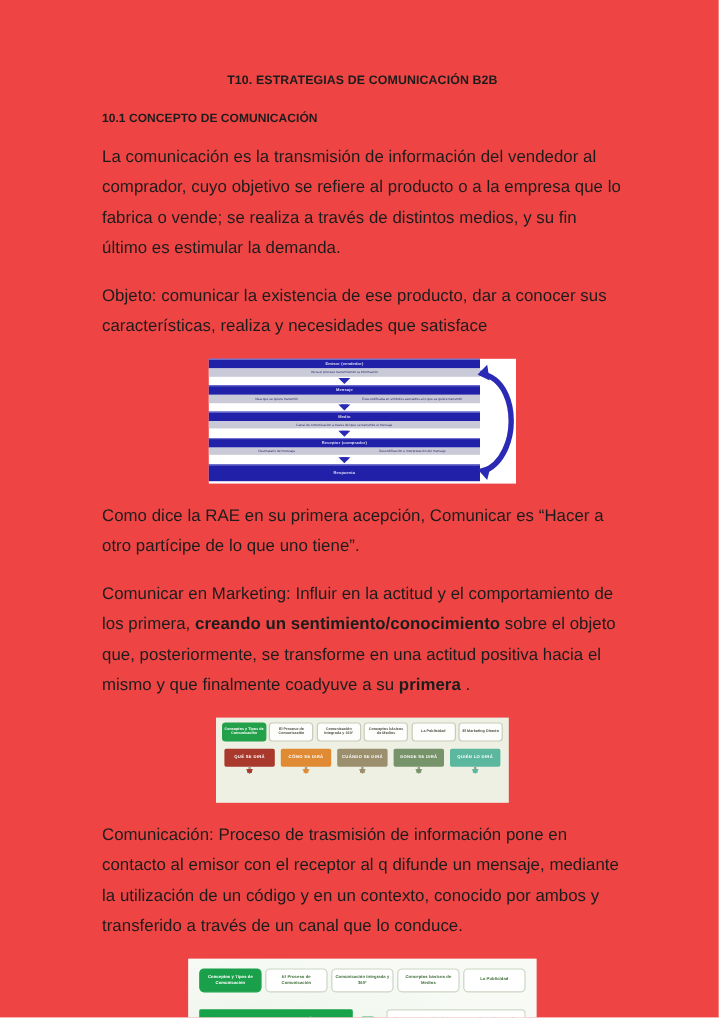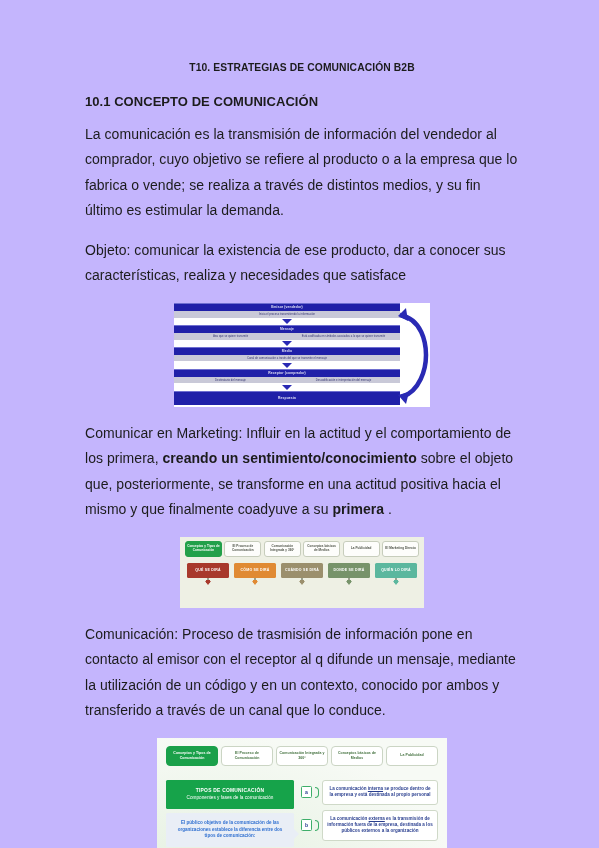--- a/index.html
+++ b/index.html
@@ -2,29 +2,29 @@
 <html><head>
 <meta charset="utf-8">
 <style>
   html,body{margin:0;padding:0;background:#ffffff;}
   body{
     width:599px;height:848px;
     font-family:"Liberation Sans","DejaVu Sans",sans-serif;
     color:#1c1c1c;
     -webkit-font-smoothing:antialiased;
   }
-  .page{position:relative;width:599px;height:848px;overflow:hidden;background:#c4b5fd;}
+  .page{position:relative;width:599px;height:848px;overflow:hidden;background:#ef4444;}
   .content{padding:62px 80px 0 85px;}
 
   .doc-title{
     font-size:10.3px;font-weight:bold;text-align:center;letter-spacing:.1px;
     margin:0 0 21px 0;
   }
   .section-heading{
-    font-size:13px;font-weight:bold;letter-spacing:.05px;
+    font-size:10px;font-weight:bold;letter-spacing:.05px;
     margin:0 0 13px 0;
   }
   p.para{
     font-size:14px;line-height:1.82;margin:0 0 14px 0;text-align:left;
     letter-spacing:.04px;
   }
   p.para b{font-weight:bold;}
 
   
   .figure{margin:6px 0 14px 0;display:flex;justify-content:center;}
@@ -212,20 +212,21 @@
         </div>
 
         <svg class="f1-loop" viewBox="0 0 34 100">
           <path d="M4 10 C26 14, 30 38, 30 50 C30 64, 24 86, 6 92" fill="none" stroke="#2a2ab4" stroke-width="4.5"></path>
           <polygon points="10,3 2,11 12,16" fill="#2a2ab4"></polygon>
           <polygon points="10,99 2,90 13,87" fill="#2a2ab4"></polygon>
         </svg>
       </div>
     </div>
 
+    <p class="para">Como dice la RAE en su primera acepción, Comunicar es “Hacer a otro partícipe de lo que uno tiene”.</p>
 
     <p class="para"><span>Comunicar en Marketing: Influir en la actitud y el comportamiento de los primera, </span><b>creando un sentimiento/conocimiento</b><span> sobre el objeto que, posteriormente, se transforme en una actitud positiva hacia el mismo y que finalmente coadyuve a su </span><b>primera</b><span> .</span></p>
 
     <div class="figure">
       <div class="fig2">
         <div class="f2-tabs">
           <div class="f2-tab active">Conceptos y Tipos de Comunicación</div>
           <div class="f2-tab">El Proceso de Comunicación</div>
           <div class="f2-tab">Comunicación Integrada y 360°</div>
           <div class="f2-tab">Conceptos básicos de Medios</div>

